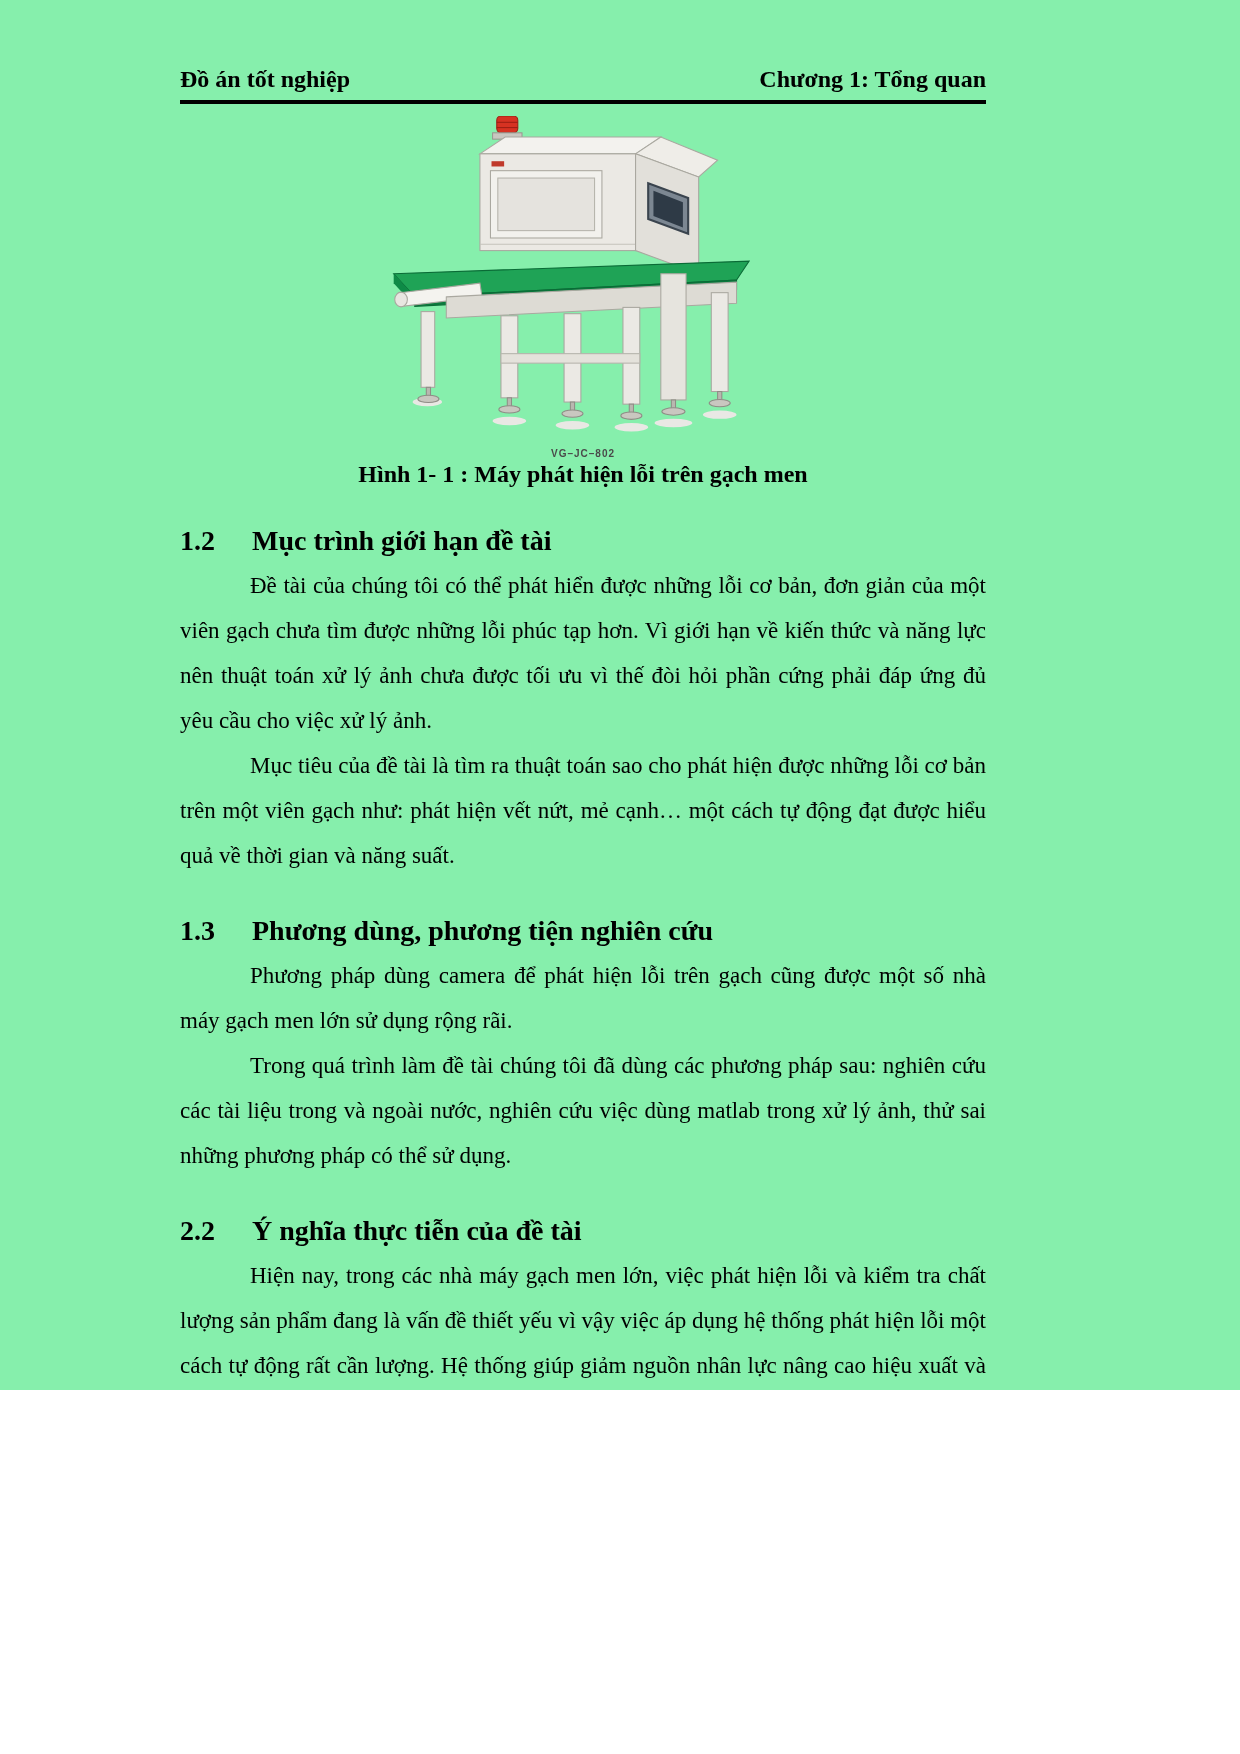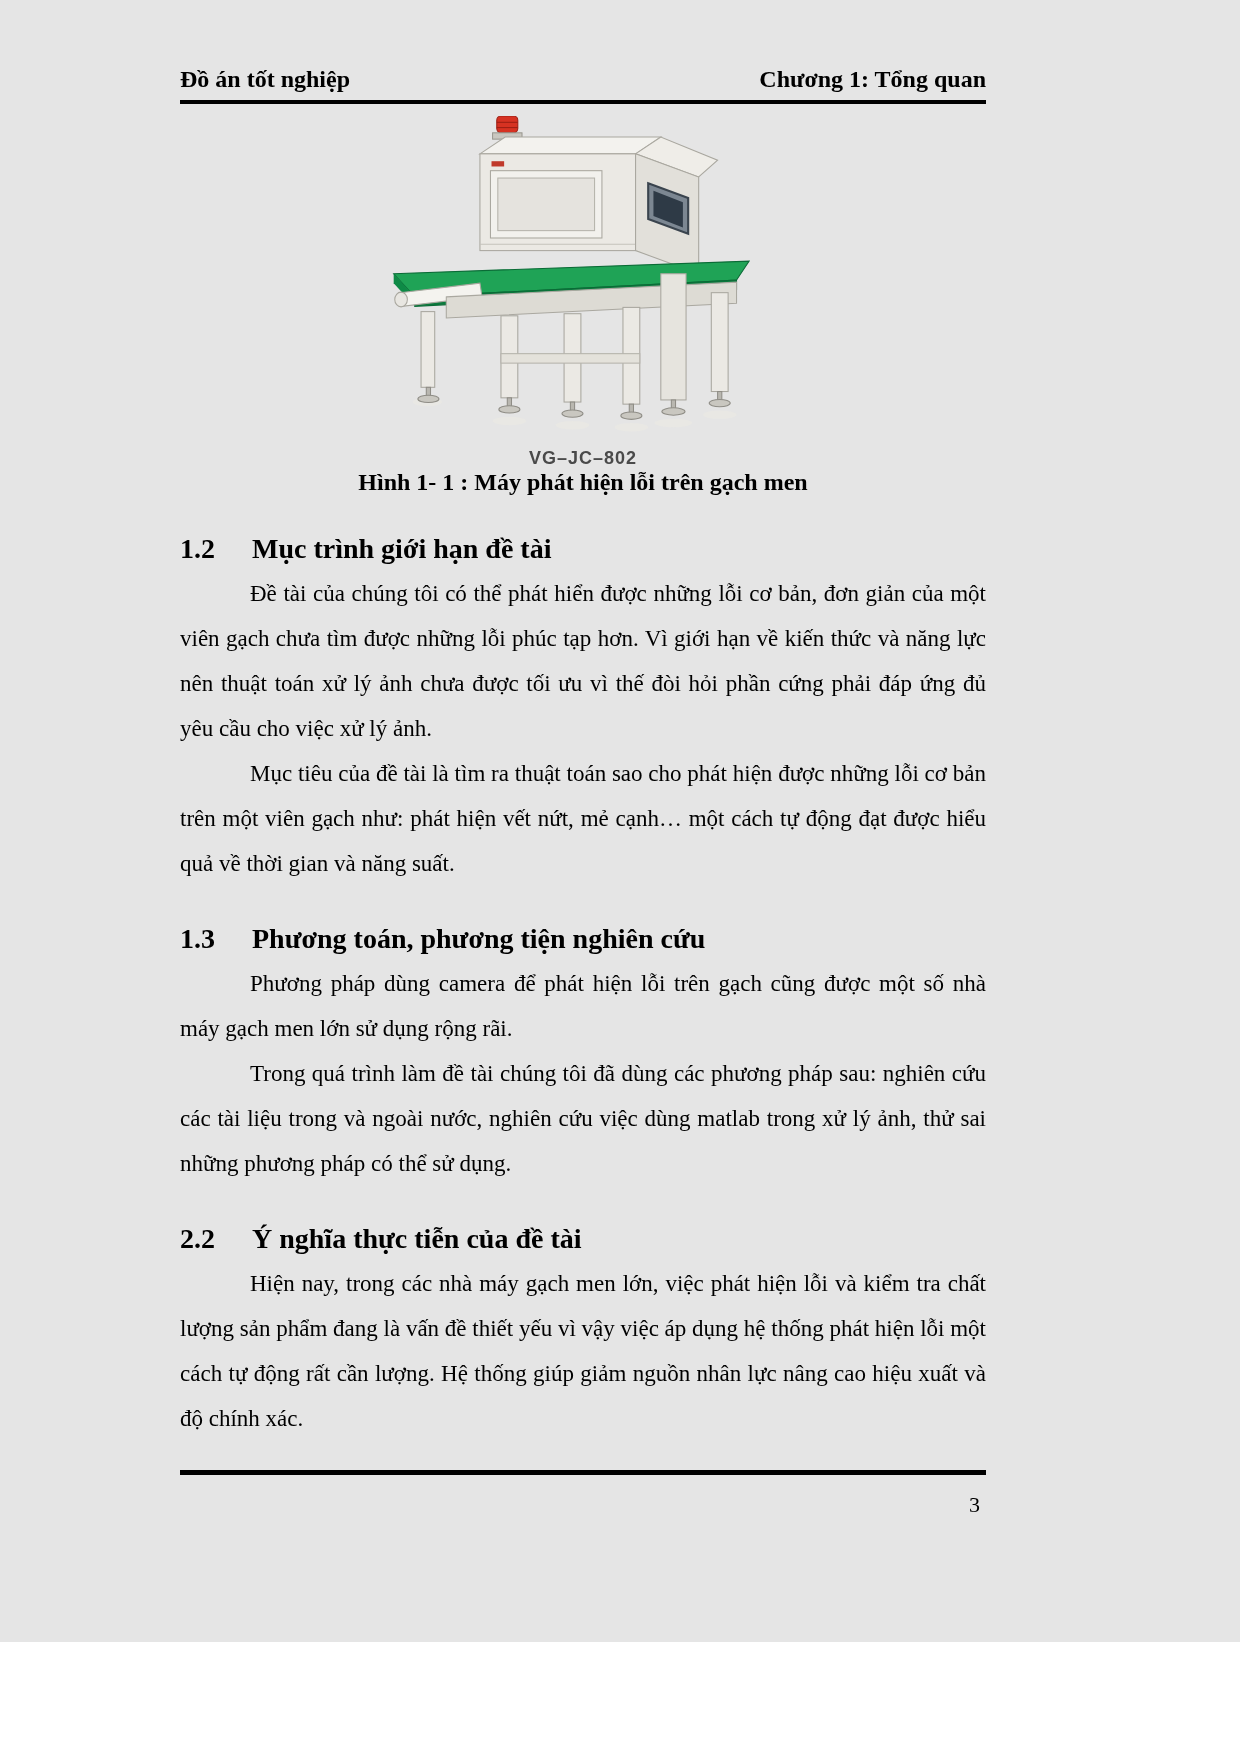--- a/index.html
+++ b/index.html
@@ -1,22 +1,22 @@
 <!DOCTYPE html>
 <html><head>
 <meta charset="utf-8">
 <title>Document Page</title>
 <style>
   * { box-sizing: border-box; }
   html, body { margin: 0; padding: 0; background: #ffffff; }
   .page {
     position: relative;
     width: 1240px;
-    height: 1642px;
-    background: #e5e5e5;
+    height: 1390px;
+    background: #86efac;
     font-family: "Liberation Serif", serif;
     color: #000000;
     overflow: hidden;
   }
   .content {
     position: absolute;
     left: 180px;
     top: 0;
     width: 806px;
   }
@@ -31,21 +31,21 @@
     font-size: 24px;
     line-height: 30px;
   }
   .figure {
     margin-top: 12px;
     text-align: center;
   }
   .machine-wrap { display: inline-block; }
   .machine-label {
     font-family: "Liberation Sans", sans-serif;
-    font-size: 18px;
+    font-size: 10px;
     font-weight: bold;
     color: #4a4a4a;
     letter-spacing: 1px;
     margin-top: 2px;
     text-align: center;
   }
   .caption {
     text-align: center;
     font-weight: bold;
     font-size: 24px;
@@ -180,21 +180,21 @@
         <span class="section-number">1.2</span>
         <span>Mục trình giới hạn đề tài</span>
       </div>
       <p class="para">Đề tài của chúng tôi có thể phát hiển được những lỗi cơ bản, đơn giản của một viên gạch chưa tìm được những lỗi phúc tạp hơn. Vì giới hạn về kiến thức và năng lực nên thuật toán xử lý ảnh chưa được tối ưu vì thế đòi hỏi phần cứng phải đáp ứng đủ yêu cầu cho việc xử lý ảnh.</p>
       <p class="para">Mục tiêu của đề tài là tìm ra thuật toán sao cho phát hiện được những lỗi cơ bản trên một viên gạch như: phát hiện vết nứt, mẻ cạnh…  một cách tự động đạt được hiểu quả về thời gian và năng suất.</p>
     </div>
 
     <div class="section">
       <div class="section-heading">
         <span class="section-number">1.3</span>
-        <span>Phương toán, phương tiện nghiên cứu</span>
+        <span>Phương dùng, phương tiện nghiên cứu</span>
       </div>
       <p class="para">Phương pháp dùng camera để phát hiện lỗi trên gạch cũng được một số nhà máy gạch men lớn sử dụng rộng rãi.</p>
       <p class="para">Trong quá trình làm đề tài chúng tôi đã dùng các phương pháp sau: nghiên cứu các tài liệu trong và ngoài nước, nghiên cứu việc dùng matlab trong xử lý ảnh, thử sai những phương pháp có thể sử dụng.</p>
     </div>
 
     <div class="section">
       <div class="section-heading">
         <span class="section-number">2.2</span>
         <span>Ý nghĩa thực tiễn của đề tài</span>
       </div>

